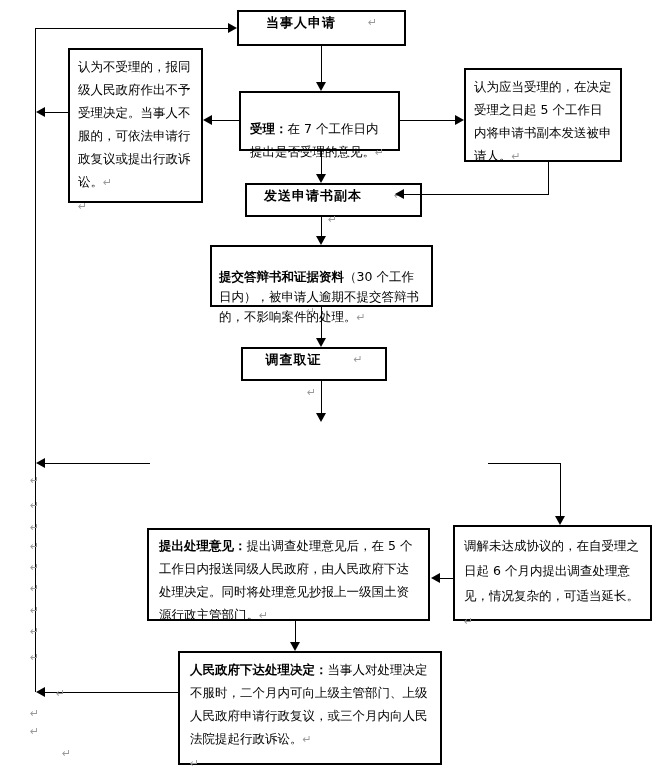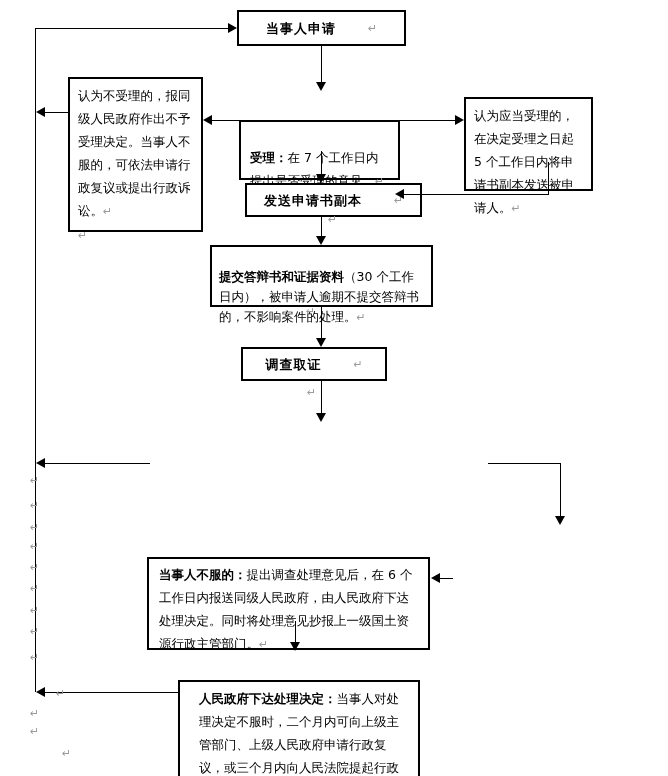--- a/index.html
+++ b/index.html
@@ -6,34 +6,34 @@
   #canvas{
     position:relative;width:668px;height:776px;background:#ffffff;
     font-family:"DejaVu Sans","Liberation Sans",sans-serif;
     color:#000;overflow:hidden;
   }
   .node{
     position:absolute;background:#fff;border:2px solid #000;box-sizing:border-box;
     font-size:12.5px;line-height:21px;padding:4px 8px;word-break:break-all;
   }
   .node.center{
-    display:flex;align-items:center;justify-content:center;
+    display:flex;justify-content:center;
     font-weight:bold;font-size:13px;padding:0 4px;letter-spacing:1px;gap:32px;
   }
   .node b{font-weight:bold;}
   .hline,.vline{position:absolute;background:#000;}
   .hline{height:1px;}
   .vline{width:1px;}
   .arr{position:absolute;width:0;height:0;line-height:0;}
   .arr.right{border-top:5px solid transparent;border-bottom:5px solid transparent;border-left:9px solid #000;}
   .arr.left {border-top:5px solid transparent;border-bottom:5px solid transparent;border-right:9px solid #000;}
   .arr.down {border-left:5px solid transparent;border-right:5px solid transparent;border-top:9px solid #000;}
   .pm{color:#9a9a9a;font-size:11px;font-weight:normal;letter-spacing:0;}
   .pmf{position:absolute;color:#9a9a9a;font-size:11px;line-height:11px;}
-  .lh23{line-height:23px;margin-top:29px;}
+  .lh23{line-height:23px;}
   .lh20{line-height:20px;}
   .lh25{line-height:25px;}
 </style>
 </head>
 <body>
 
 <div id="canvas">
 
   <div class="node center" style="left:237px;top:10px;width:169px;height:36px">
     <span>当事人申请</span>
@@ -42,45 +42,48 @@
 
   <div class="node lh23" style="left:68px;top:48px;width:135px;height:155px;padding:5px 8px">
     <span>认为不受理的，报同级人民政府作出不予受理决定。当事人不服的，可依法申请行政复议或提出行政诉讼。</span><span class="pm">↵</span><br>
     <span class="pm">↵</span>
   </div>
 
   <div class="node lh23" style="left:239px;top:91px;width:161px;height:60px;padding:24px 9px">
     <b>受理：</b><span>在 7 个工作日内提出是否受理的意见。</span><span class="pm">↵</span>
   </div>
 
-  <div class="node lh23" style="left:464px;top:68px;width:129px;height:94px;padding:5px 8px">
+  <div class="node lh23" style="left:464px;top:68px;width:158px;height:94px;padding:5px 8px">
     <span>认为应当受理的，在决定受理之日起 5 个工作日内将申请书副本发送被申请人。</span><span class="pm">↵</span>
   </div>
 
   <div class="node center" style="left:245px;top:183px;width:177px;height:34px">
     <span>发送申请书副本</span>
       <span class="pm">↵</span>
   </div>
 
   <div class="node lh20" style="left:210px;top:245px;width:223px;height:62px;padding:20px 7px">
     <b>提交答辩书和证据资料</b><span>（30 个工作日内），被申请人逾期不提交答辩书的，不影响案件的处理。</span><span class="pm">↵</span>
   </div>
 
   <div class="node center" style="left:241px;top:347px;width:146px;height:34px">
     <span>调查取证</span>
       <span class="pm">↵</span>
   </div>
 
 
   <div class="node lh23" style="left:147px;top:528px;width:283px;height:93px;padding:4px 10px">
-    <b>当事人不服的：</b><span>提出调查处理意见后，在 6 个工作日内报送同级人民政府，由人民政府下达处理决定。同时将处理意见抄报上一级国土资源行政主管部门。</span><span class="pm">↵</span>
+    <b>提出处理意见：</b><span>提出调查处理意见后，在 5 个工作日内报送同级人民政府，由人民政府下达处理决定。同时将处理意见抄报上一级国土资源行政主管部门。</span><span class="pm">↵</span>
   </div>
 
+  <div class="node lh25" style="left:453px;top:525px;width:199px;height:96px;padding:6px 9px">
+    <span>调解未达成协议的，在自受理之日起 6 个月内提出调查处理意见，情况复杂的，可适当延长。</span><span class="pm">↵</span>
+  </div>
 
-  <div class="node lh23" style="left:178px;top:651px;width:242px;height:114px;padding:5px 19px">
+  <div class="node lh23" style="left:178px;top:651px;width:264px;height:114px;padding:5px 10px">
     <b>人民政府下达处理决定：</b><span>当事人对处理决定不服时，二个月内可向上级主管部门、上级人民政府申请行政复议，或三个月内向人民法院提起行政诉讼。</span><span class="pm">↵</span><br>
     <span class="pm">↵</span>
   </div>
 
   <div class="vline" style="left:35px;top:28px;height:664px"></div>
 
   <div class="hline" style="left:35px;top:28px;width:194px"></div>
   <div class="arr right" style="left:228px;top:23px"></div>
 
   <div class="vline" style="left:321px;top:46px;height:36px"></div>

